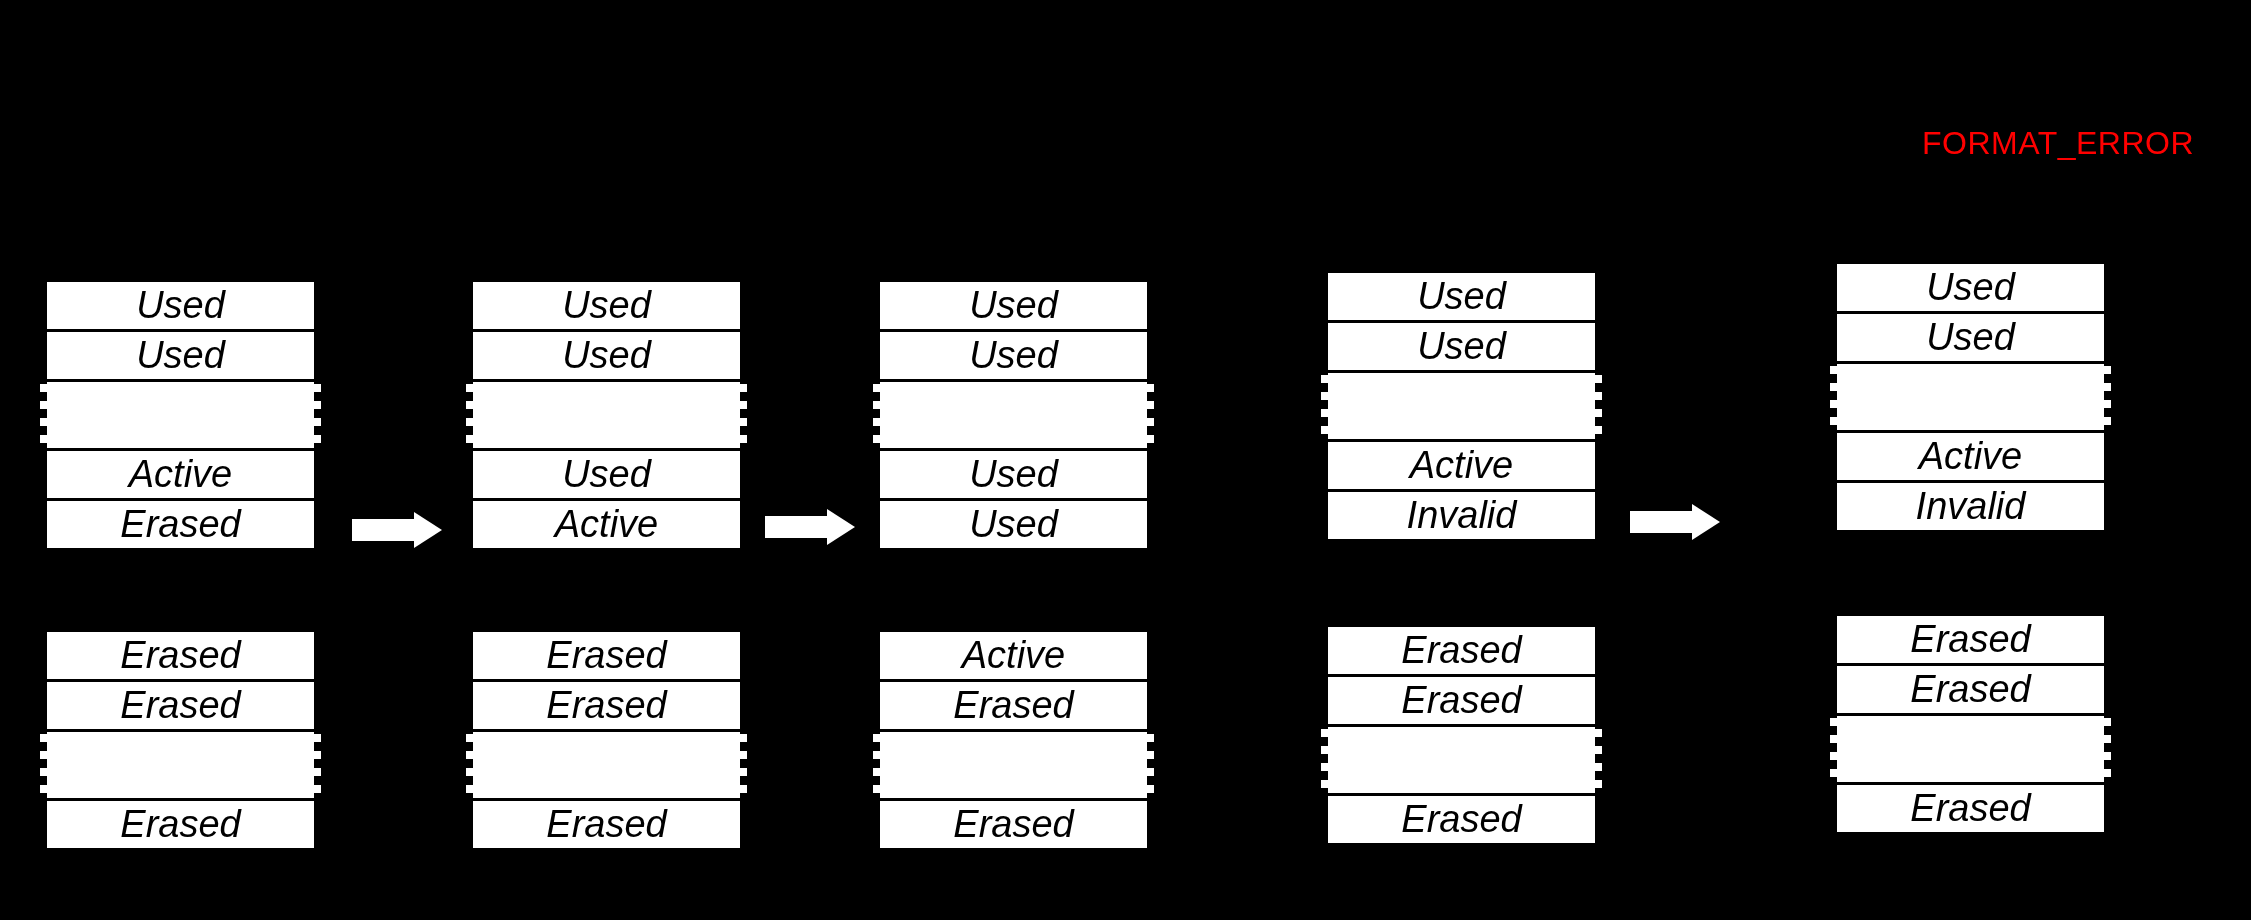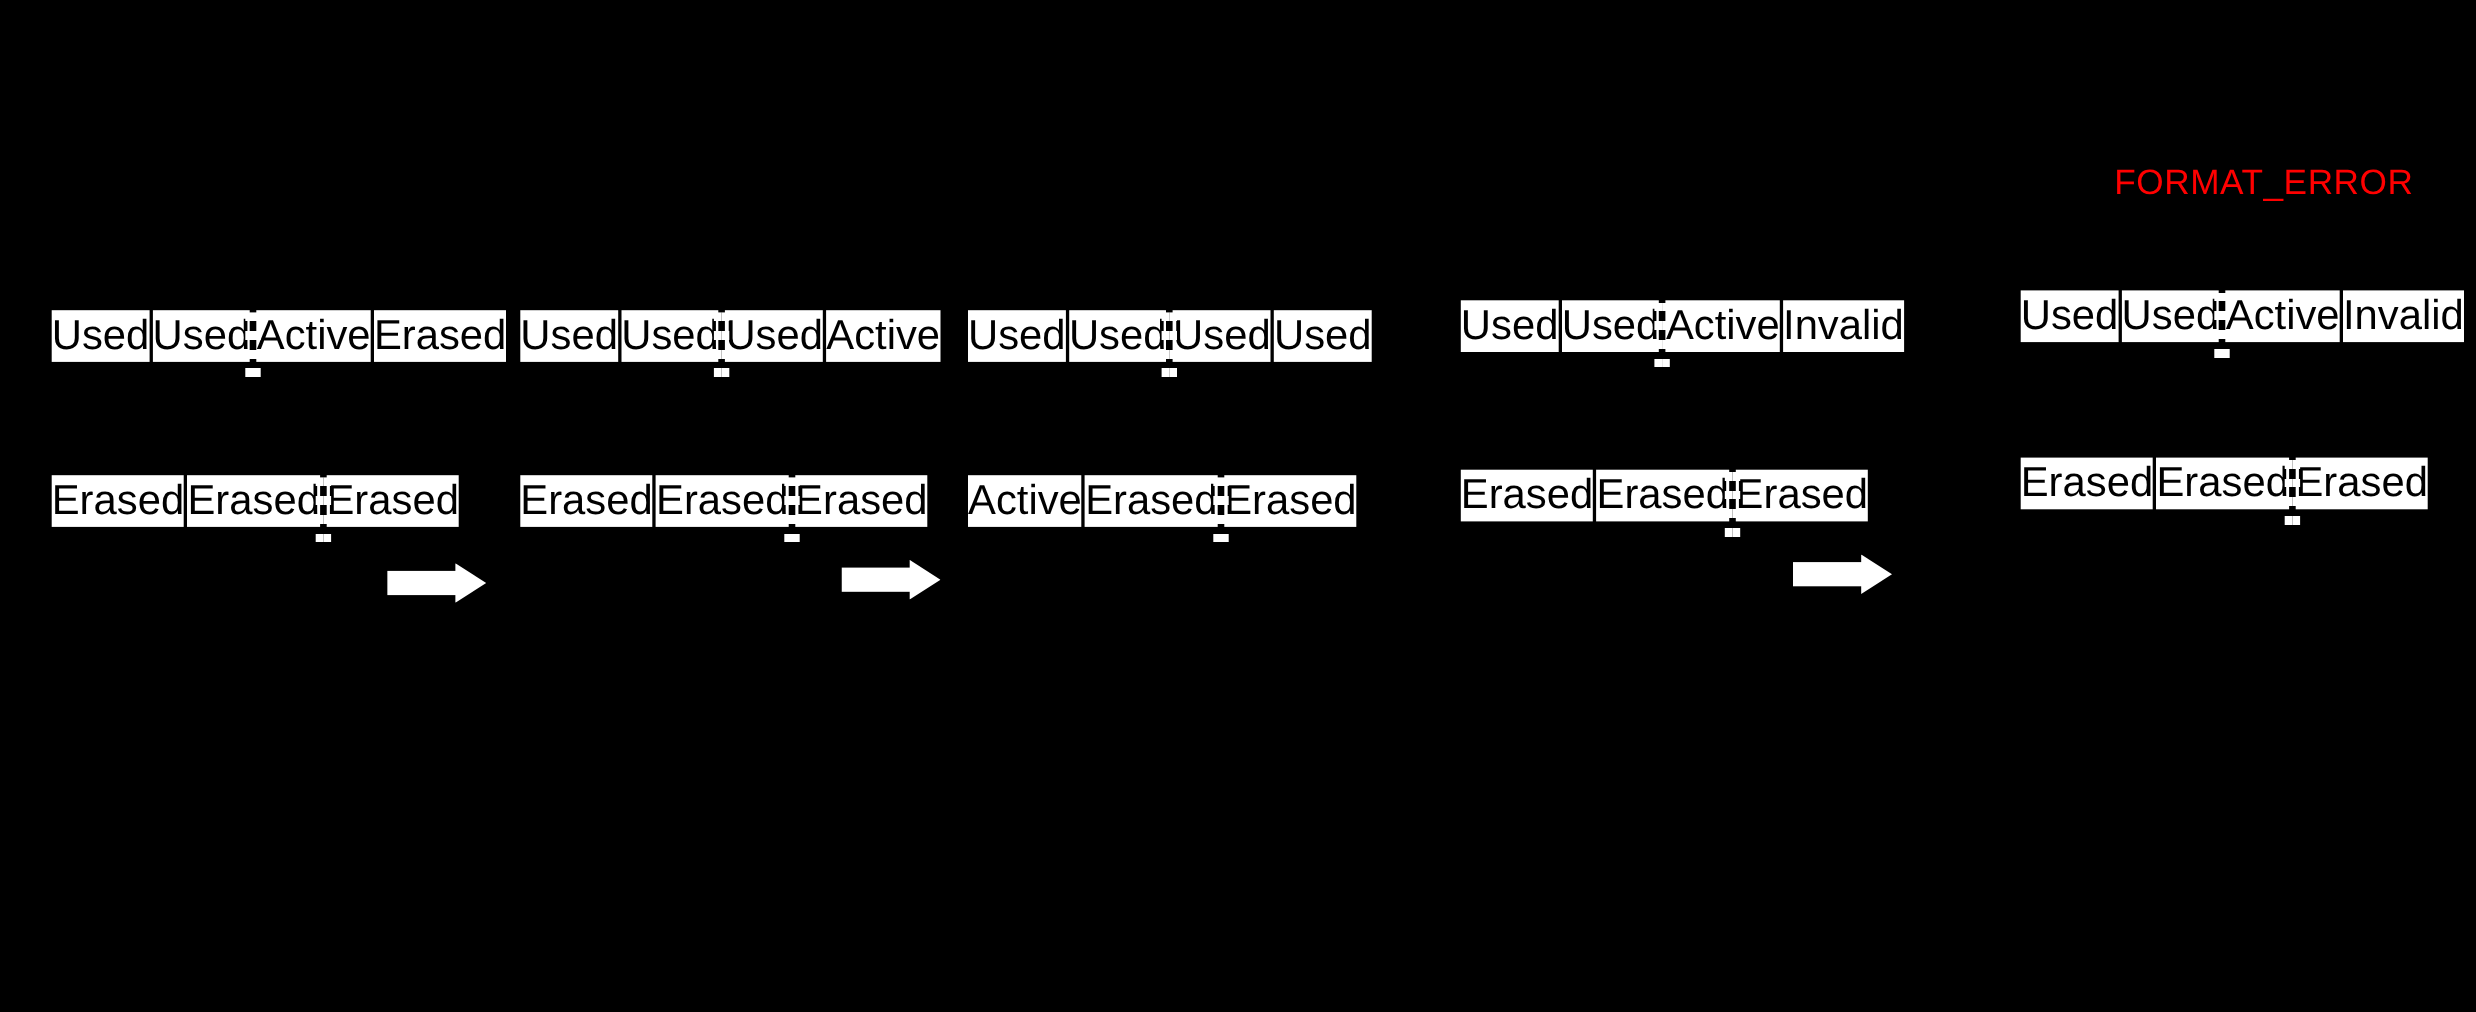--- a/index.html
+++ b/index.html
@@ -6,21 +6,21 @@
   .canvas {
     position: relative;
     width: 2251px;
     height: 920px;
     background: #000;
     font-family: "Liberation Sans", sans-serif;
     overflow: hidden;
   }
 
   .column { position: absolute; width: 267px; }
-  .sector { display: flex; flex-direction: row; gap: 3px; }
+  .sector { display: flex; flex-direction: column; gap: 3px; font-style: italic; }
 
   .cell {
     box-sizing: border-box;
     height: 47px;
     background: #fff;
     color: #000;
     font-size: 38px;
     line-height: 47px;
     text-align: center;
     white-space: nowrap;
@@ -38,21 +38,21 @@
   }
   .cell.gap::before { left: -7px; }
   .cell.gap::after  { right: -7px; }
 
   .arrow { position: absolute; width: 90px; height: 36px; }
   .arrow svg { display: block; }
 
   .error-label {
     position: absolute;
     left: 1922px;
-    top: 147px;
+    top: 125px;
     font-size: 32px;
     letter-spacing: 0.5px;
     color: #ff0000;
     white-space: nowrap;
   }
 
   
   #col1 { left: 47px; }   #col1 .sector.top { margin-top: 282px; } #col1 .sector.bottom { margin-top: 84px; }
   #col2 { left: 473px; }  #col2 .sector.top { margin-top: 282px; } #col2 .sector.bottom { margin-top: 84px; }
   #col3 { left: 880px; }  #col3 .sector.top { margin-top: 282px; } #col3 .sector.bottom { margin-top: 84px; }

